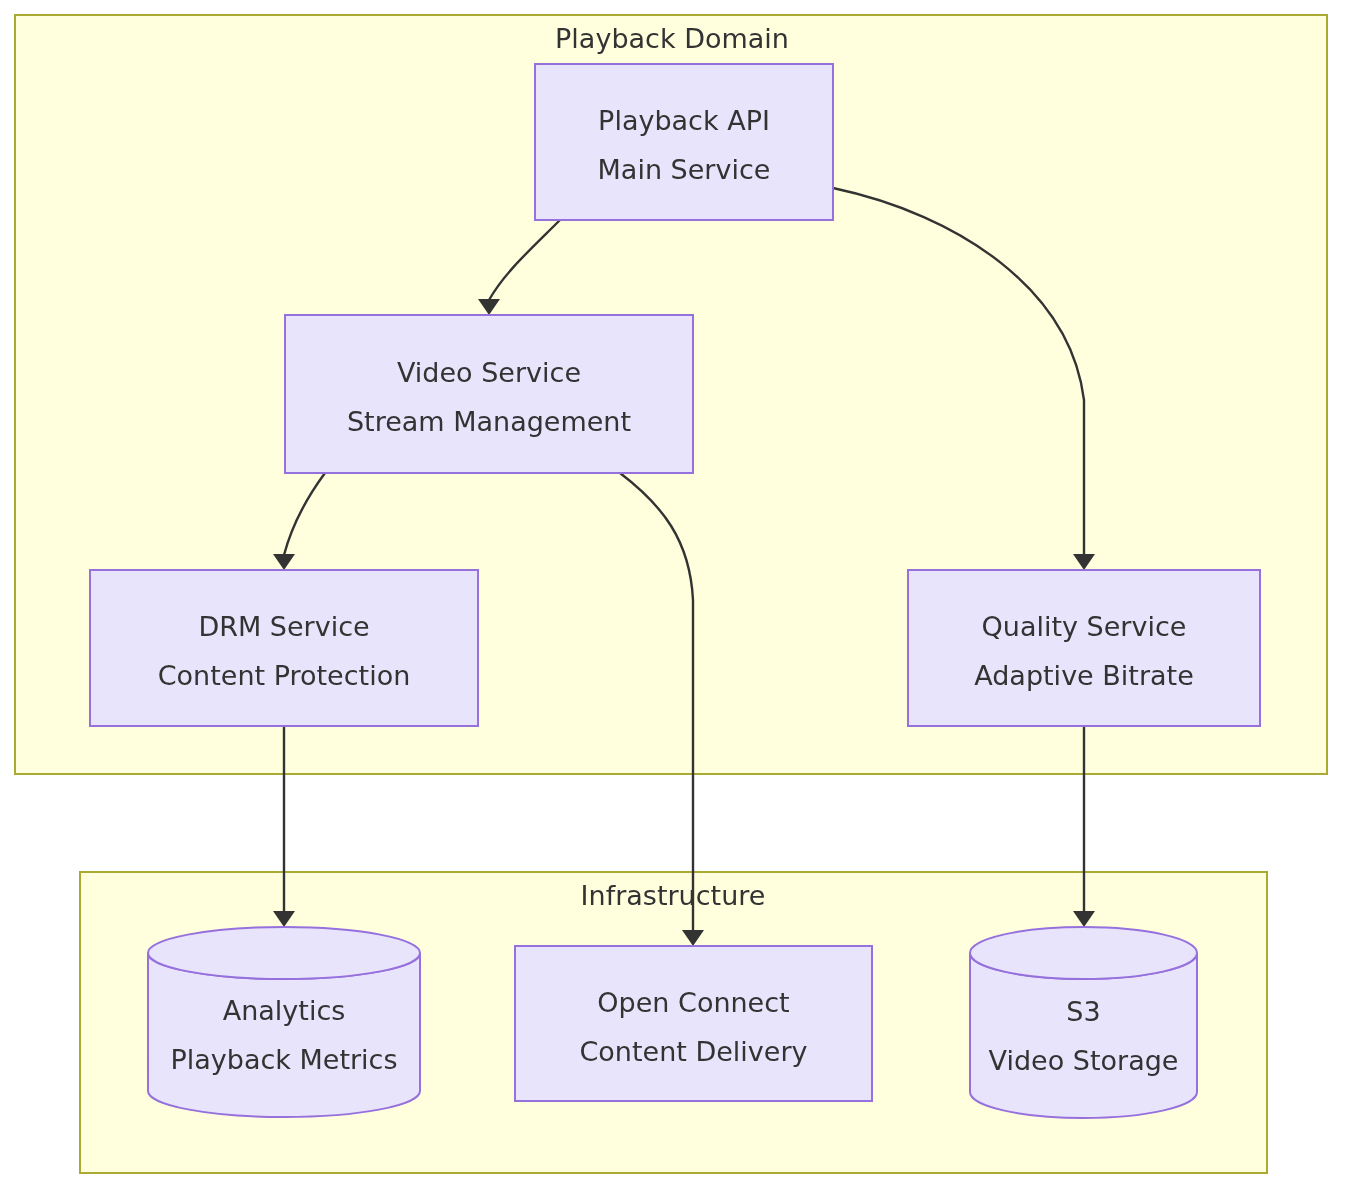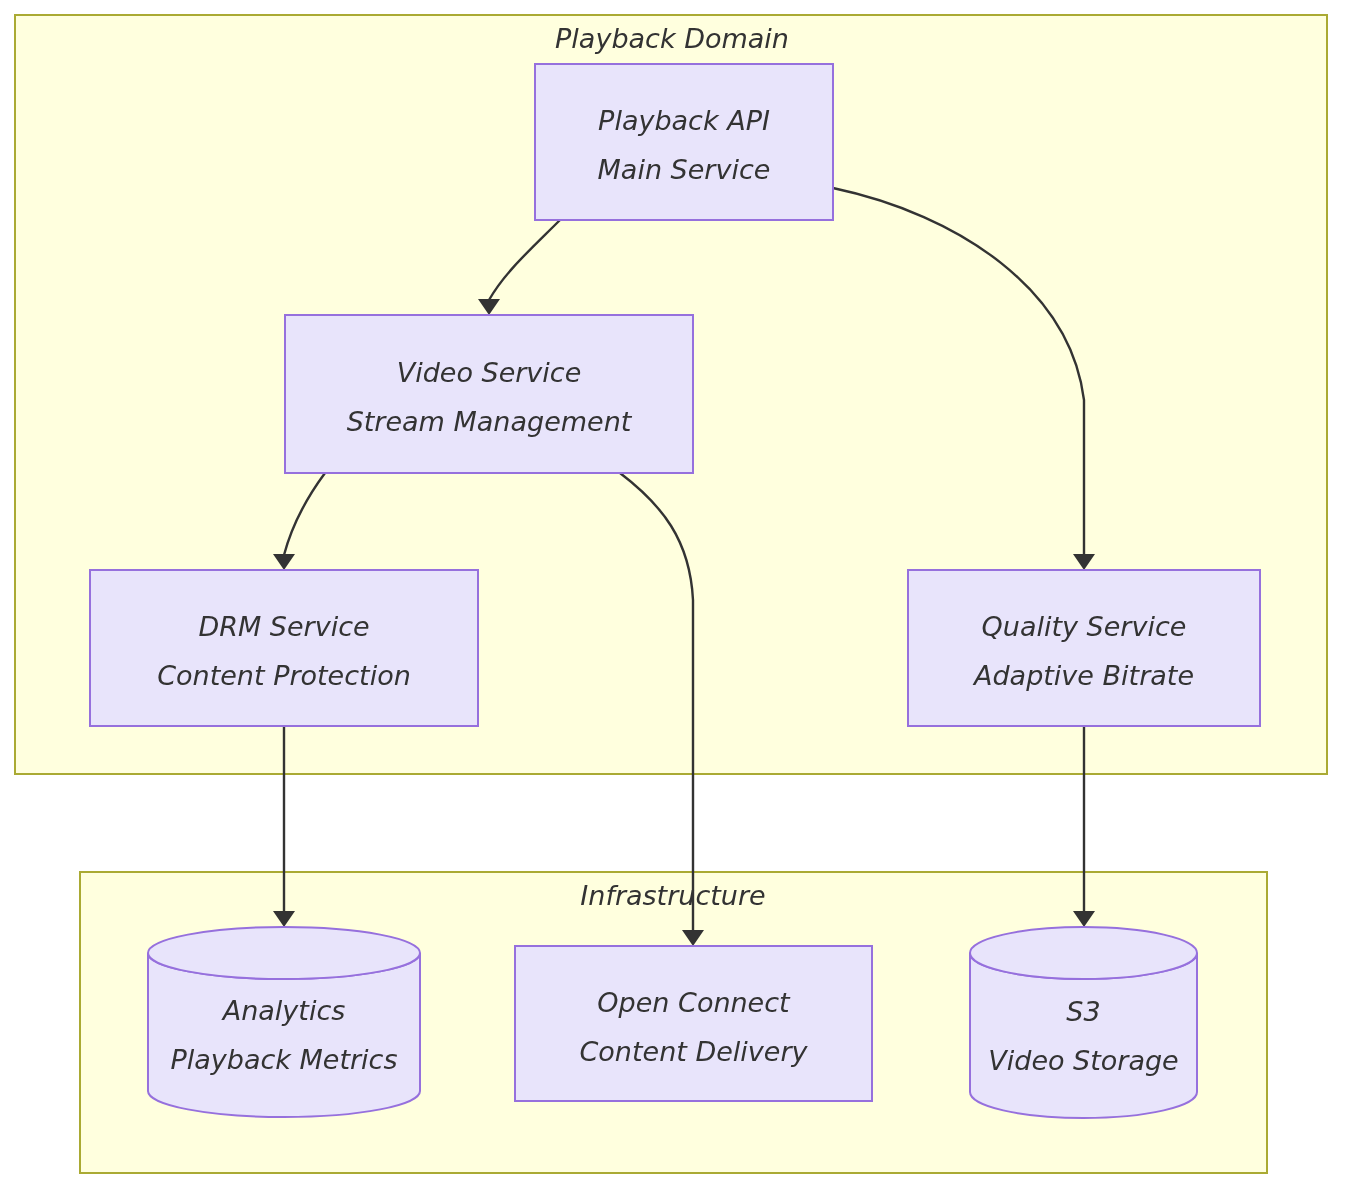--- a/index.html
+++ b/index.html
@@ -10,21 +10,20 @@
   body {
     width: 1360px;
     height: 1204px;
     font-family: "DejaVu Sans", "Liberation Sans", sans-serif;
     overflow: hidden;
   }
   #diagram-root {
     position: relative;
     width: 1360px;
     height: 1204px;
-    font-style: italic;
   }
   svg.flow {
     display: block;
     width: 1360px;
     height: 1204px;
   }
   .cluster-rect {
     fill: #ffffde;
     stroke: #aaaa33;
     stroke-width: 2px;

